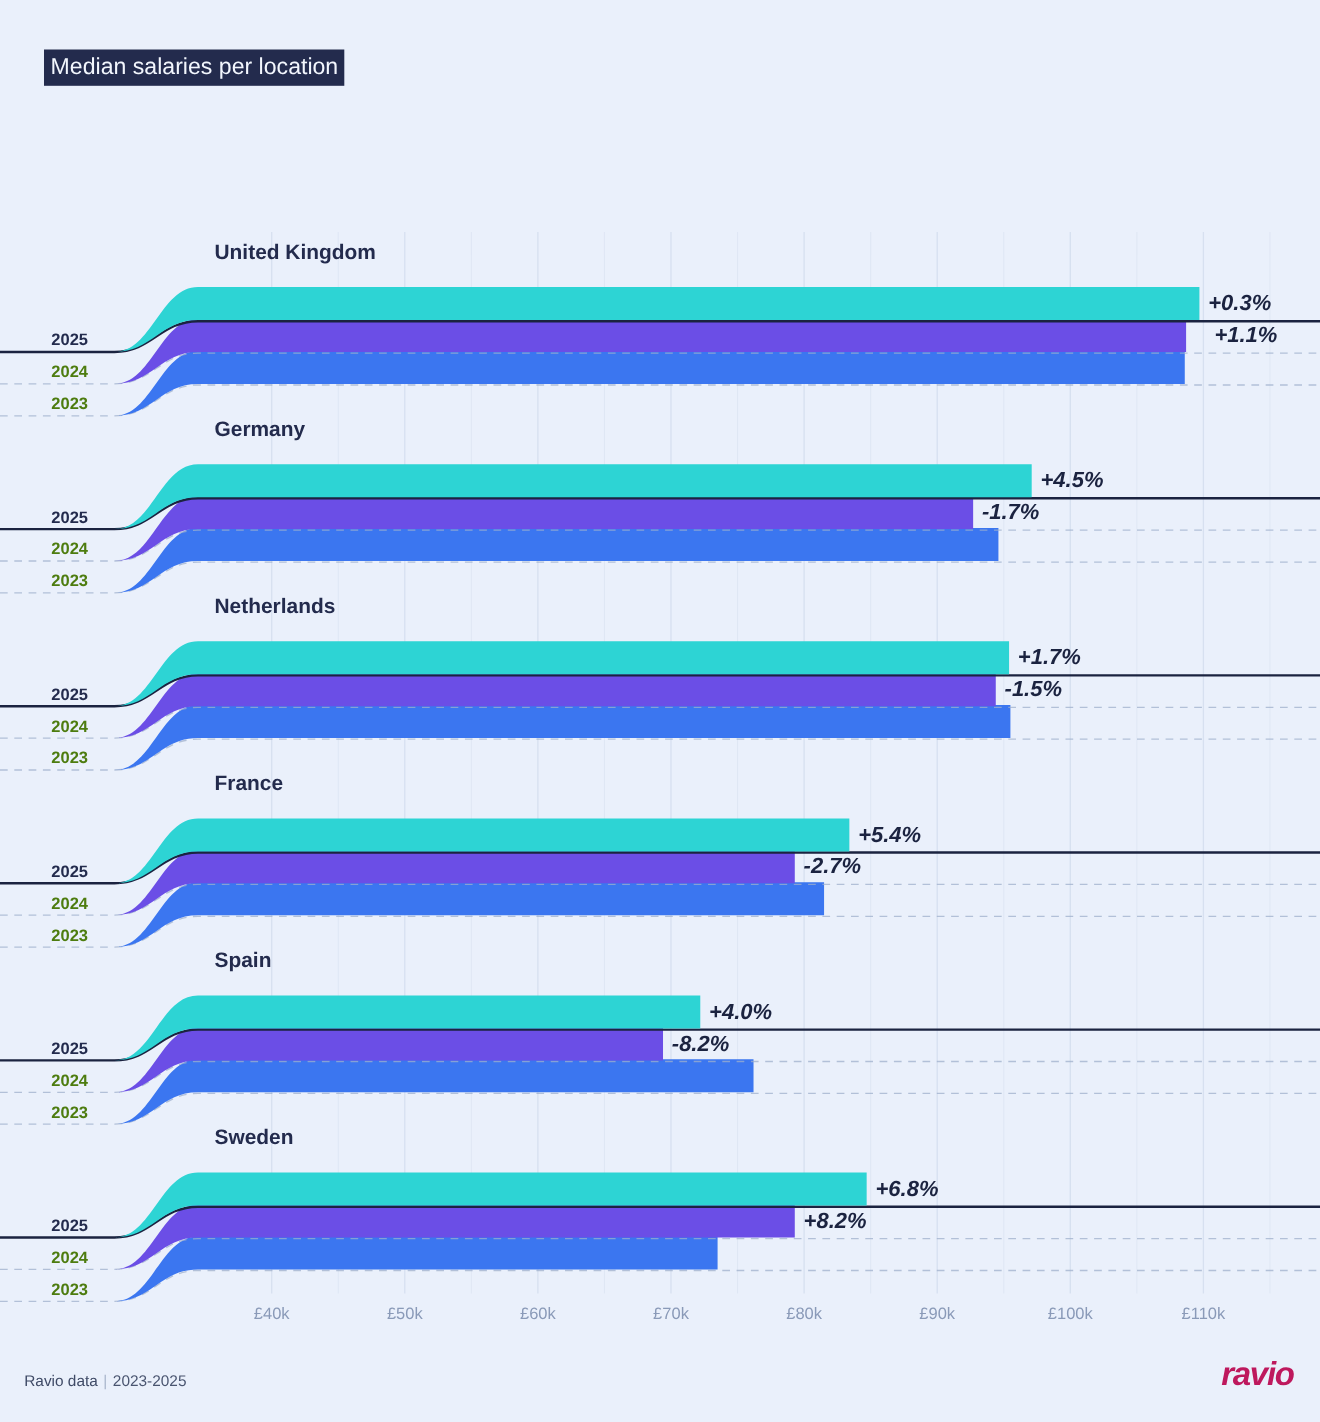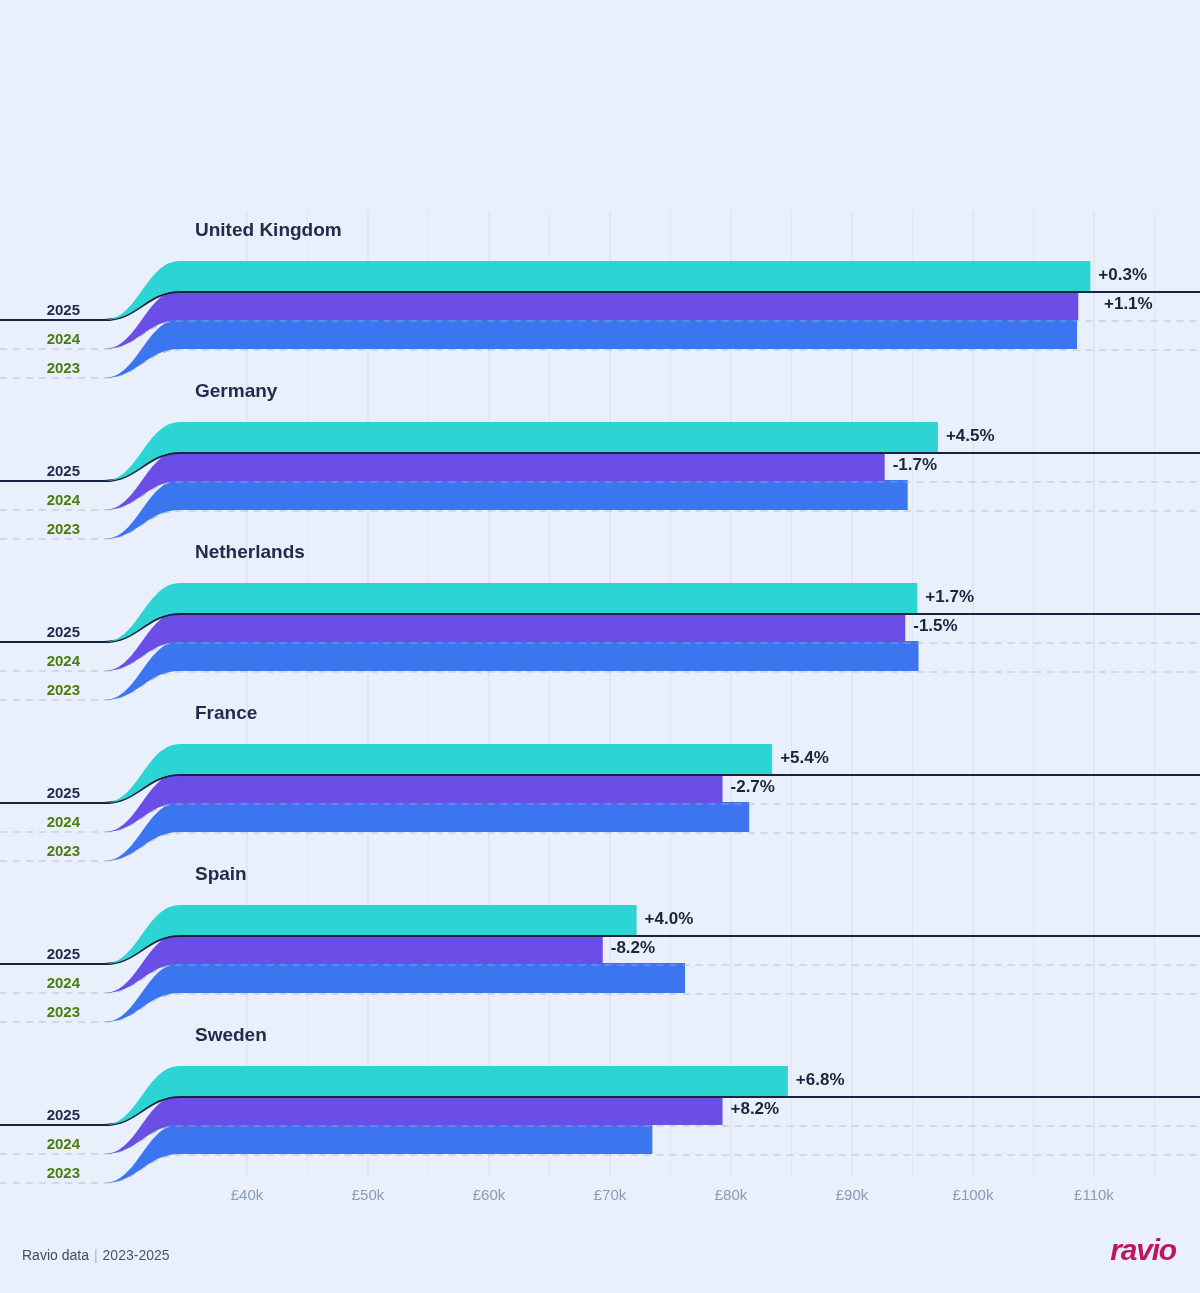--- a/index.html
+++ b/index.html
@@ -64,24 +64,25 @@
     text-align: right;
     width: 80px;
     white-space: nowrap;
   }
   .year-label.current { color: #232B4D; font-weight: bold; }
   .year-label.past { color: #4d7c0f; font-weight: bold; }
 
   
   .delta-label {
     position: absolute;
-    font-size: 17px;
+    font-size: 20px;
     font-weight: bold;
     color: #1B2340;
     white-space: nowrap;
+    font-style: italic;
   }
 
   
   .tick-label {
     position: absolute;
     font-size: 15px;
     color: #8A9AB8;
     font-weight: 500;
     text-align: center;
     width: 90px;
@@ -106,20 +107,23 @@
     font-weight: bold;
     color: #be185d;
     letter-spacing: -1.2px;
     font-style: italic;
   }
 </style>
 </head>
 <body>
 
 <div id="header">
+  <div>
+    <span id="chart-subtitle">Median salaries per location</span>
+  </div>
 </div>
 
 <div id="plot">
   <svg id="plot-svg" width="1200" height="1293">
       <g>
         <line x1="247" y1="175" x2="247" y2="1140" stroke="#D7E0F0" stroke-width="1.2" opacity="1"></line>
         <line x1="307.5" y1="175" x2="307.5" y2="1140" stroke="#D7E0F0" stroke-width="1" opacity="0.55"></line>
         <line x1="368" y1="175" x2="368" y2="1140" stroke="#D7E0F0" stroke-width="1.2" opacity="1"></line>
         <line x1="428.5" y1="175" x2="428.5" y2="1140" stroke="#D7E0F0" stroke-width="1" opacity="0.55"></line>
         <line x1="489" y1="175" x2="489" y2="1140" stroke="#D7E0F0" stroke-width="1.2" opacity="1"></line>

